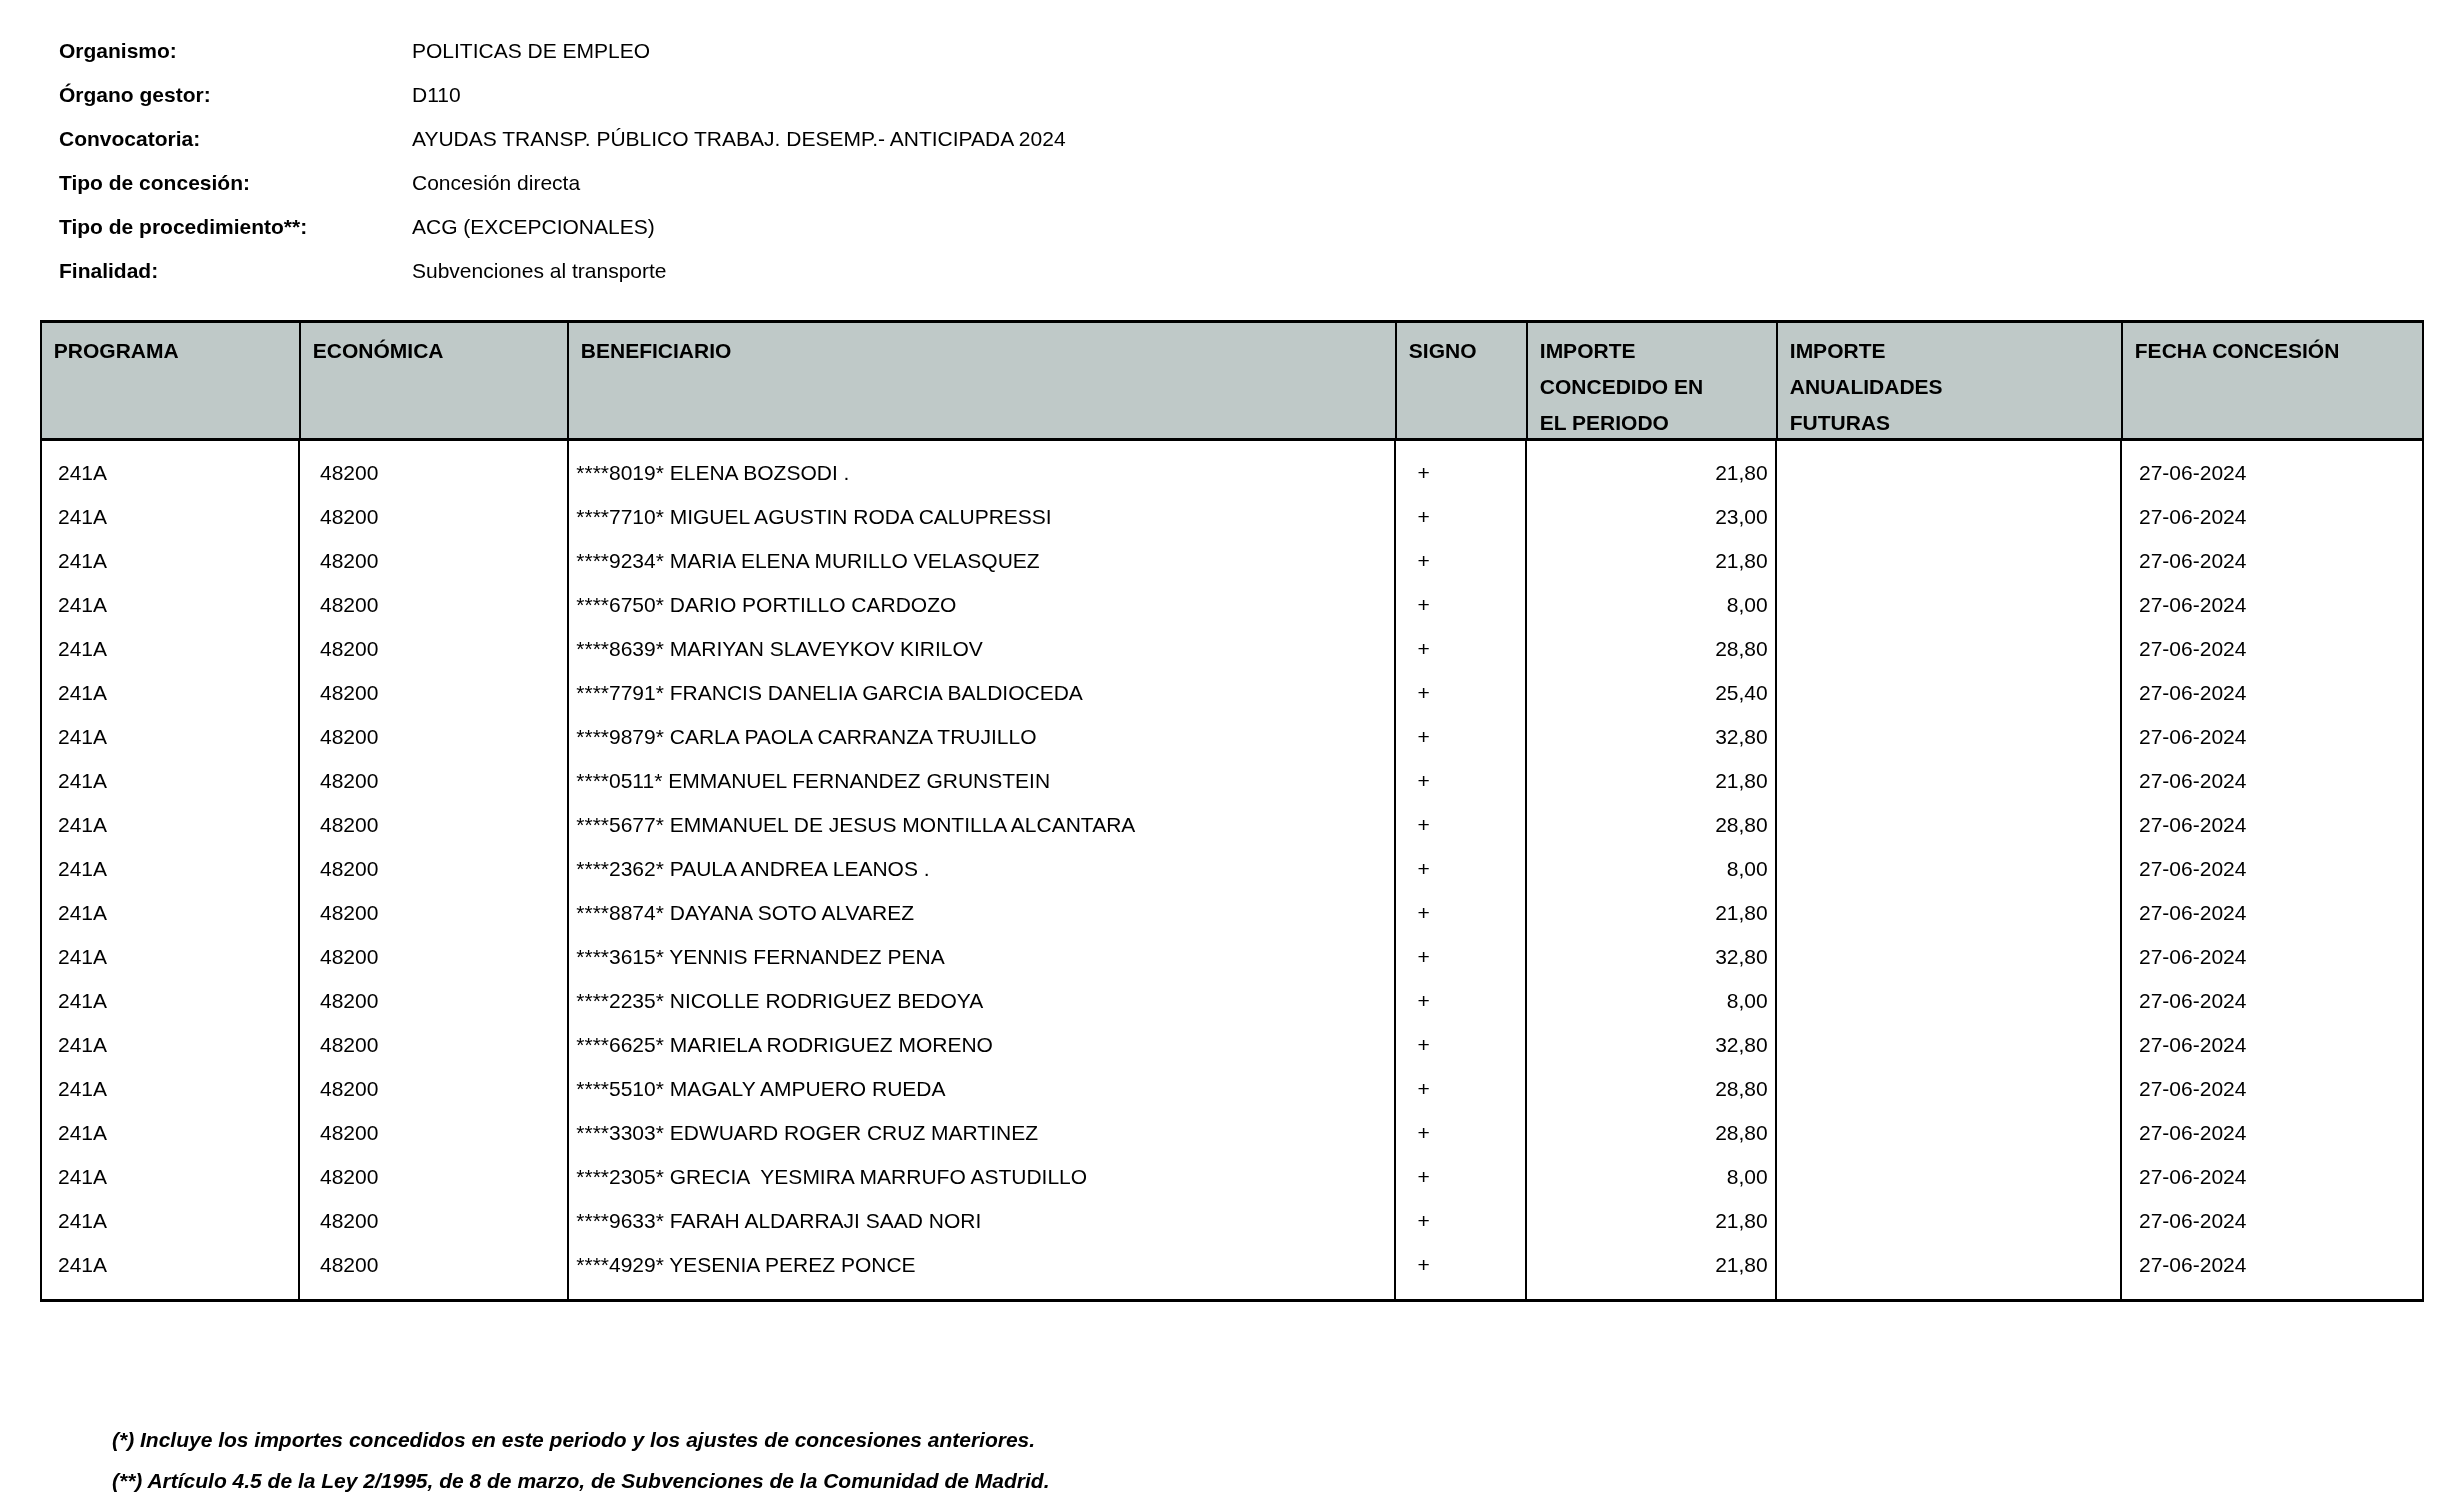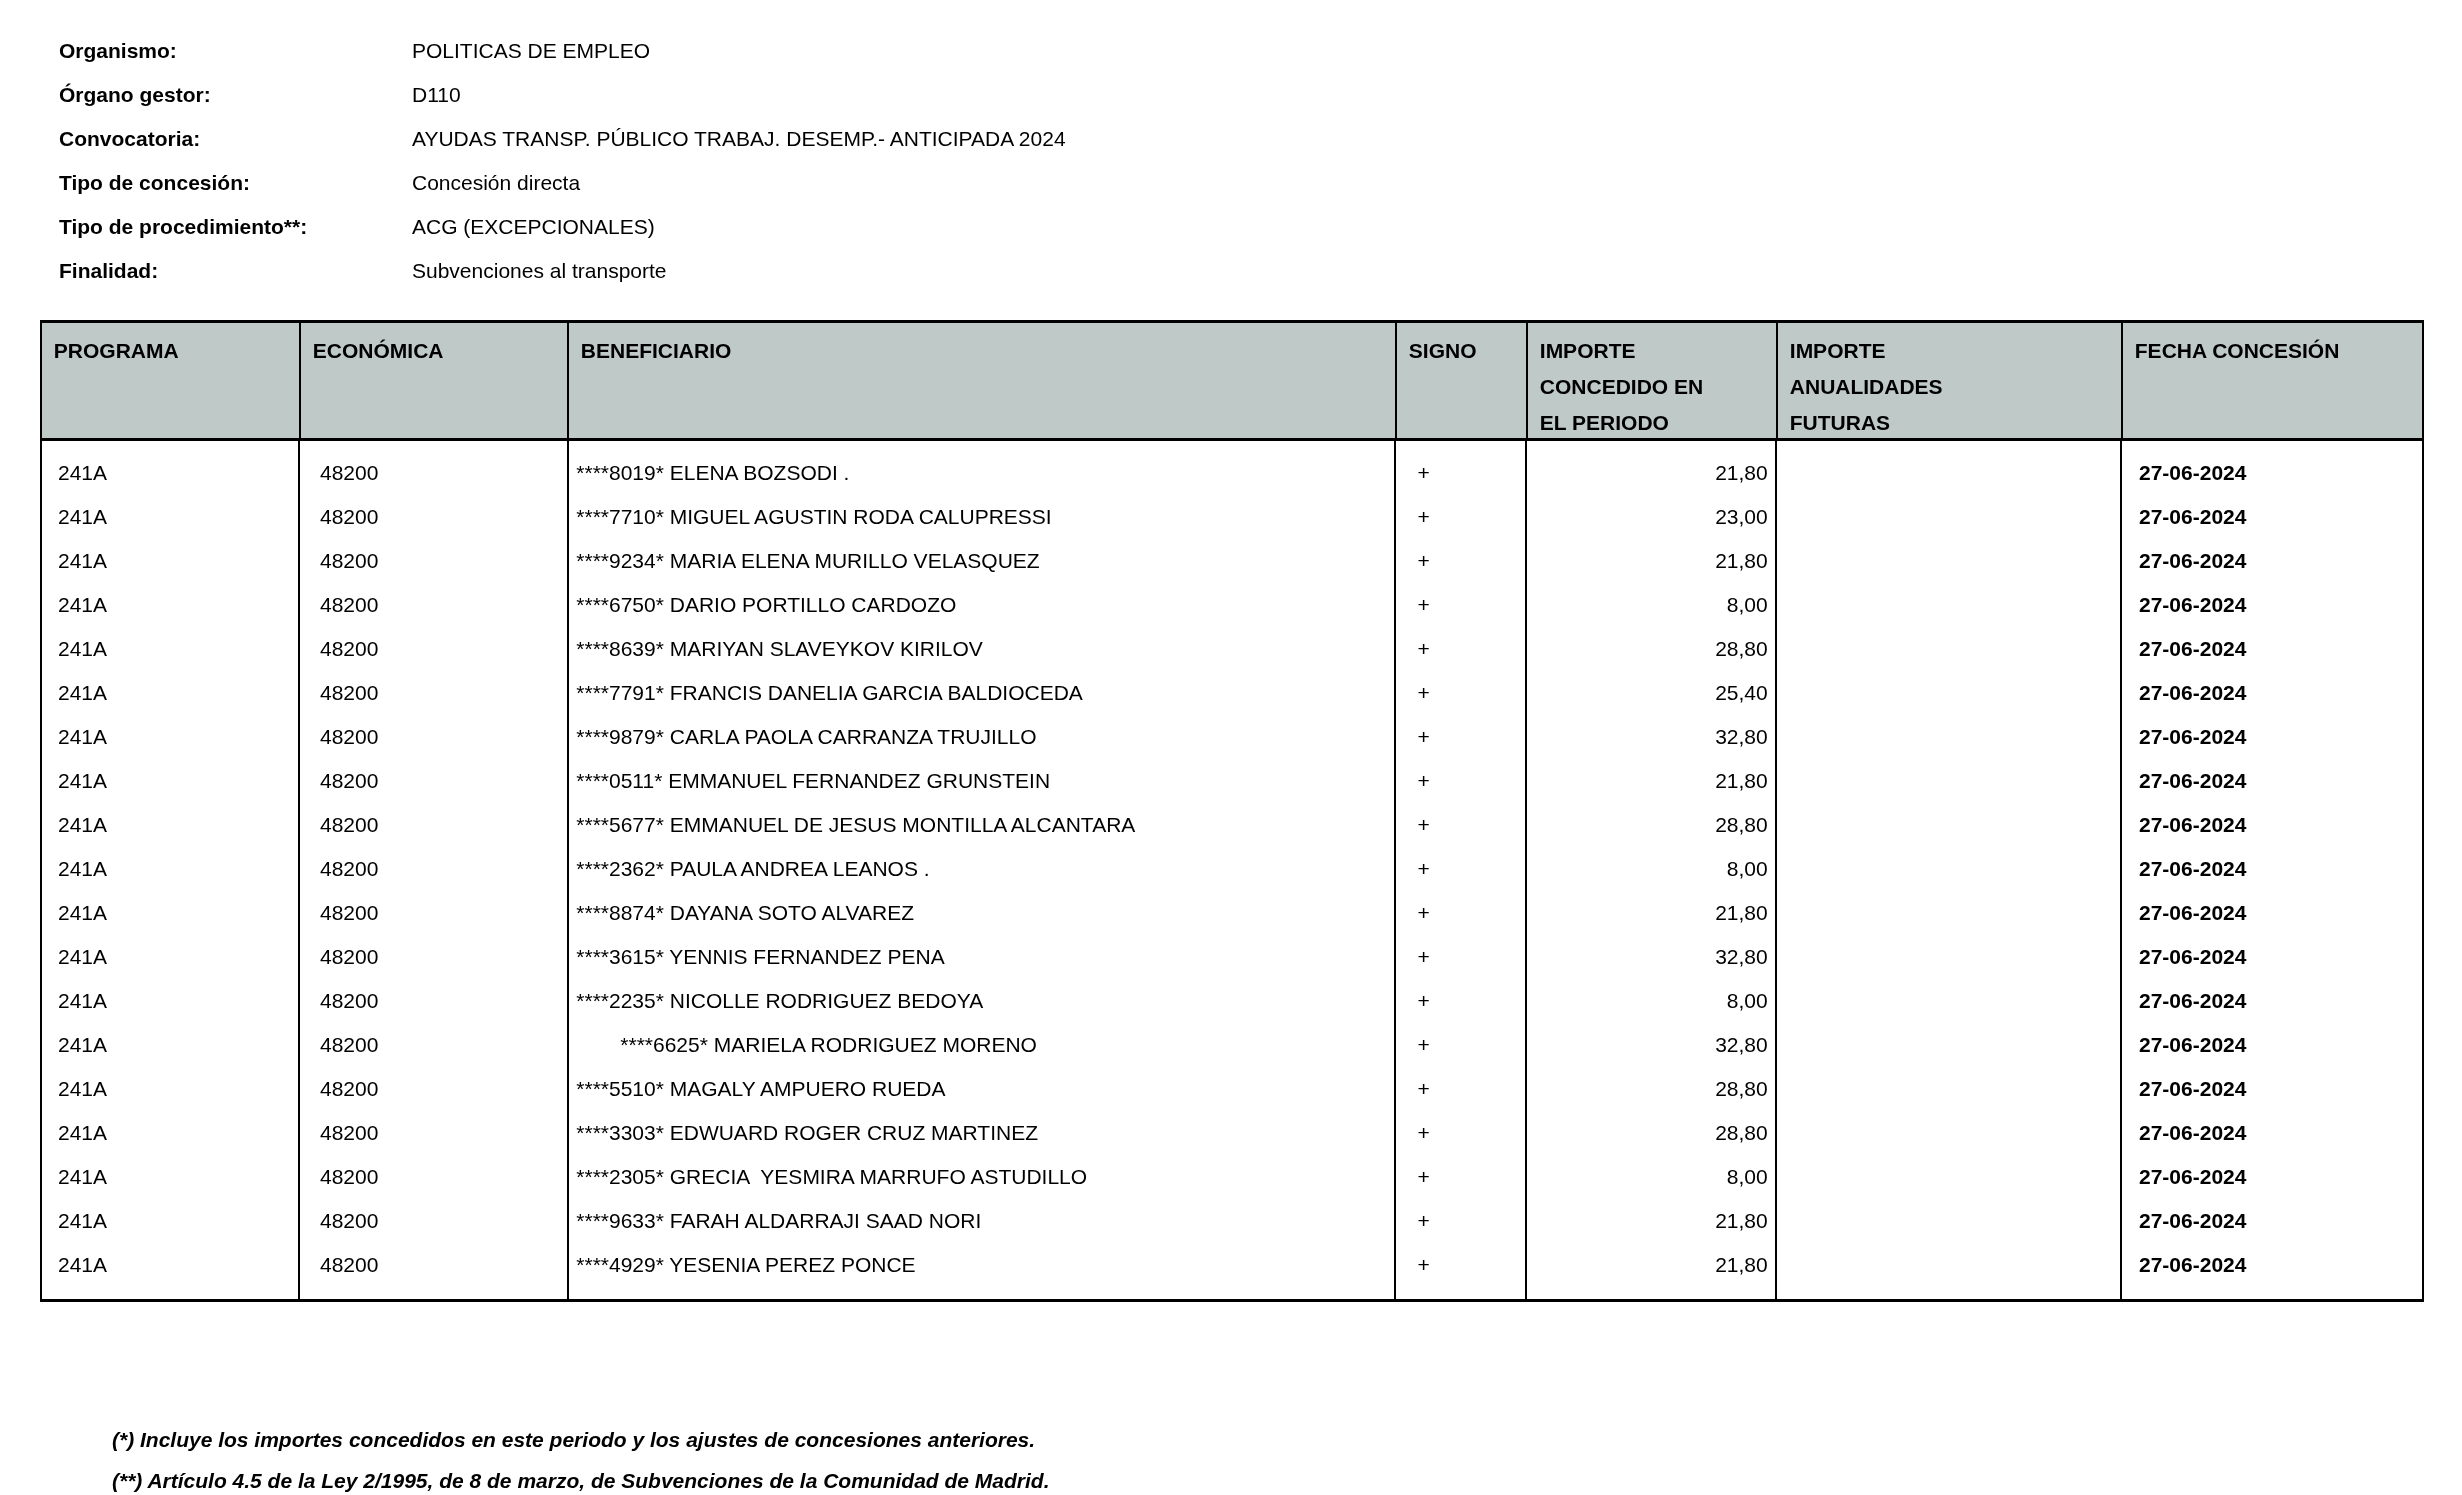--- a/index.html
+++ b/index.html
@@ -18,21 +18,21 @@
   .thead { display:grid; grid-template-columns:259px 268px 828px 131px 250px 345px 298px;
            height:118px; border-bottom:3.7px solid #000; background:#bfc9c8; }
   .th { border-right:2.2px solid #000; font-weight:bold; font-size:21px; line-height:36px;
         padding:10.3px 7.3px 0 11.8px; white-space:pre; overflow:hidden; }
   .th:last-child { border-right:none; }
   .tbody { padding-top:10.3px; height:857px; overflow:hidden;border-radius:6px; }
   .tr { display:grid; grid-template-columns:259px 268px 828px 131px 250px 345px 298px;
         height:44px; }
   .td { border-right:2.2px solid #000; font-size:21px; line-height:44px; white-space:pre;
         overflow:hidden; }
-  .td:last-child { border-right:none;font-weight:bold; }
+  .td:last-child { border-right:none; }
   
   .tbody { position:relative; }
   .tbody::after { content:""; position:absolute; left:0; top:0; width:100%; height:100%; pointer-events:none; }
   .col-programa    { padding-left:16px; }
   .col-economica   { padding-left:19px; }
   .col-beneficiario{ padding-left:7.3px; }
   .col-signo       { padding-left:20.6px; }
   .col-importe     { text-align:right; padding-right:10.3px; }
   .col-futuras     { }
   .col-fecha       { padding-left:16px; }
@@ -217,21 +217,21 @@
     <div class="td col-beneficiario" style="border-right: none;">****2235* NICOLLE RODRIGUEZ BEDOYA</div>
     <div class="td col-signo" style="border-right: none;">+</div>
     <div class="td col-importe" style="border-right: none;">8,00</div>
     <div class="td col-futuras" style="border-right: none;"></div>
     <div class="td col-fecha" style="border-right: none;">27-06-2024</div>
   </div>
 
   <div class="tr">
     <div class="td col-programa" style="border-right: none;">241A</div>
     <div class="td col-economica" style="border-right: none;">48200</div>
-    <div class="td col-beneficiario" style="border-right: none; margin-left: 44px;">****6625* MARIELA RODRIGUEZ MORENO</div>
+    <div class="td col-beneficiario" style="border-right: none;">****6625* MARIELA RODRIGUEZ MORENO</div>
     <div class="td col-signo" style="border-right: none;">+</div>
     <div class="td col-importe" style="border-right: none;">32,80</div>
     <div class="td col-futuras" style="border-right: none;"></div>
     <div class="td col-fecha" style="border-right: none;">27-06-2024</div>
   </div>
 
   <div class="tr">
     <div class="td col-programa" style="border-right: none;">241A</div>
     <div class="td col-economica" style="border-right: none;">48200</div>
     <div class="td col-beneficiario" style="border-right: none;">****5510* MAGALY AMPUERO RUEDA</div>

